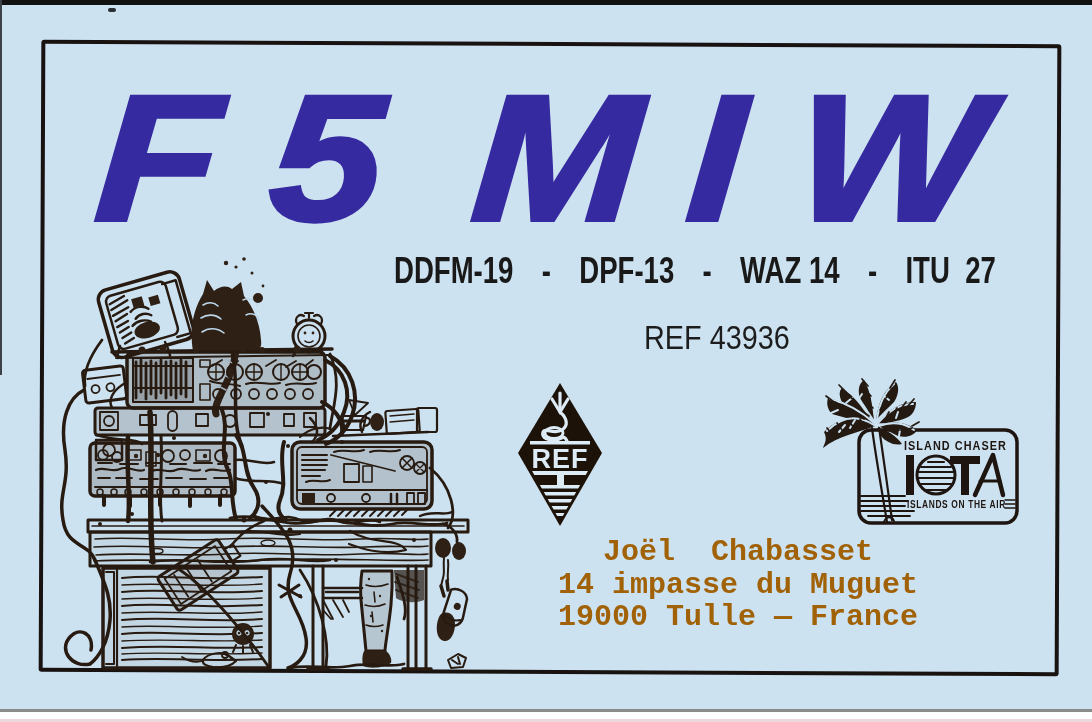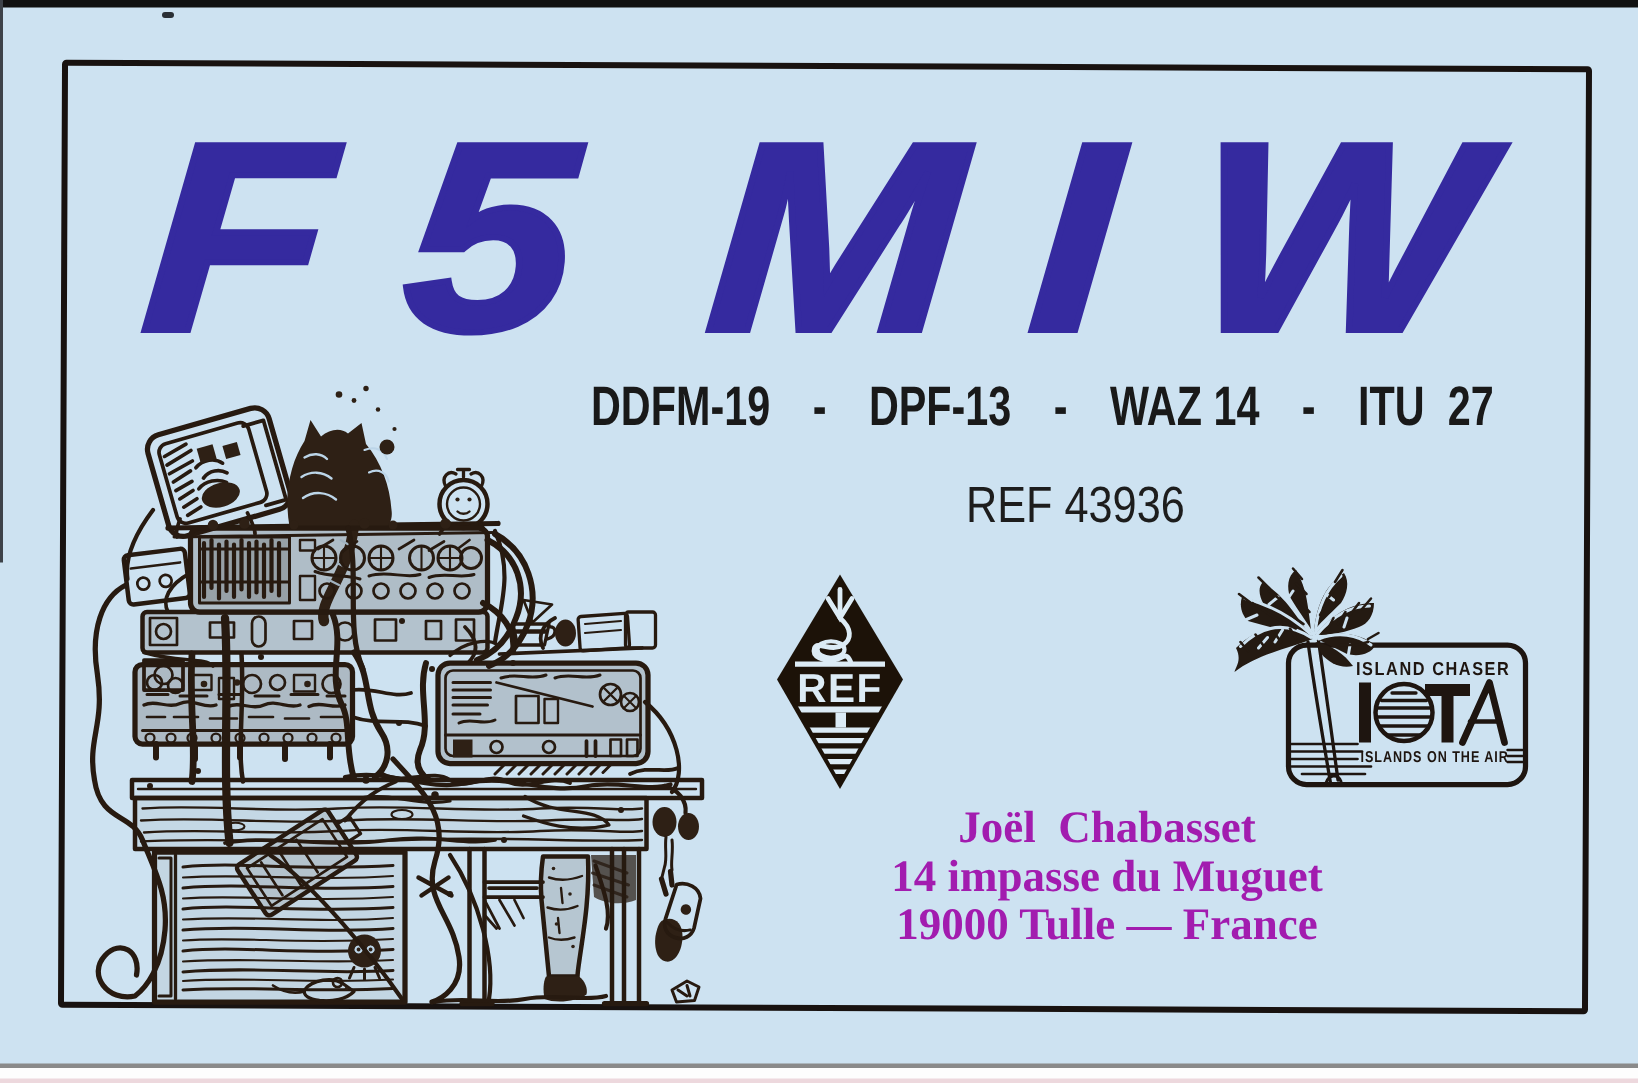--- a/index.html
+++ b/index.html
@@ -450,13 +450,13 @@
 <path d="M832,434 l-5,-6 M842,430 l-5,-7 M854,428 l-5,-7 M864,426 l-4,-7"></path>
 <path d="M834,402 l-8,-6 M844,408 l-9,-6 M854,414 l-9,-5 M864,419 l-8,-4"></path>
 <path d="M846,392 l-7,-7 M854,400 l-8,-6 M862,410 l-8,-6 M869,416 l-7,-5"></path>
 <path d="M868,386 l-6,-7 M871,396 l-7,-7 M873,408 l-6,-6"></path>
 <path d="M890,388 l5,-8 M886,398 l6,-8 M880,410 l5,-8"></path>
 <path d="M908,406 l6,-7 M900,410 l6,-8 M892,416 l5,-8 M885,420 l4,-8"></path>
 <path d="M912,426 l7,-4 M904,430 l8,-2 M894,430 l7,0"></path>
 </g>
 </svg>
 
-<div class="abs" style="left:538px;top:536px;width:400px;text-align:center;font-family:Liberation Serif, serif;font-weight:bold;font-size:30px;line-height:32.5px;color:#a21caf;white-space:nowrap;">Joël&nbsp; Chabasset<br>14 impasse du Muguet<br>19000 Tulle — France</div>
+<div class="abs" style="left:538px;top:536px;width:400px;text-align:center;font-family:Liberation Mono, monospace;font-weight:bold;font-size:30px;line-height:32.5px;color:#a16207;white-space:nowrap;">Joël&nbsp; Chabasset<br>14 impasse du Muguet<br>19000 Tulle — France</div>
 
 </body></html>

